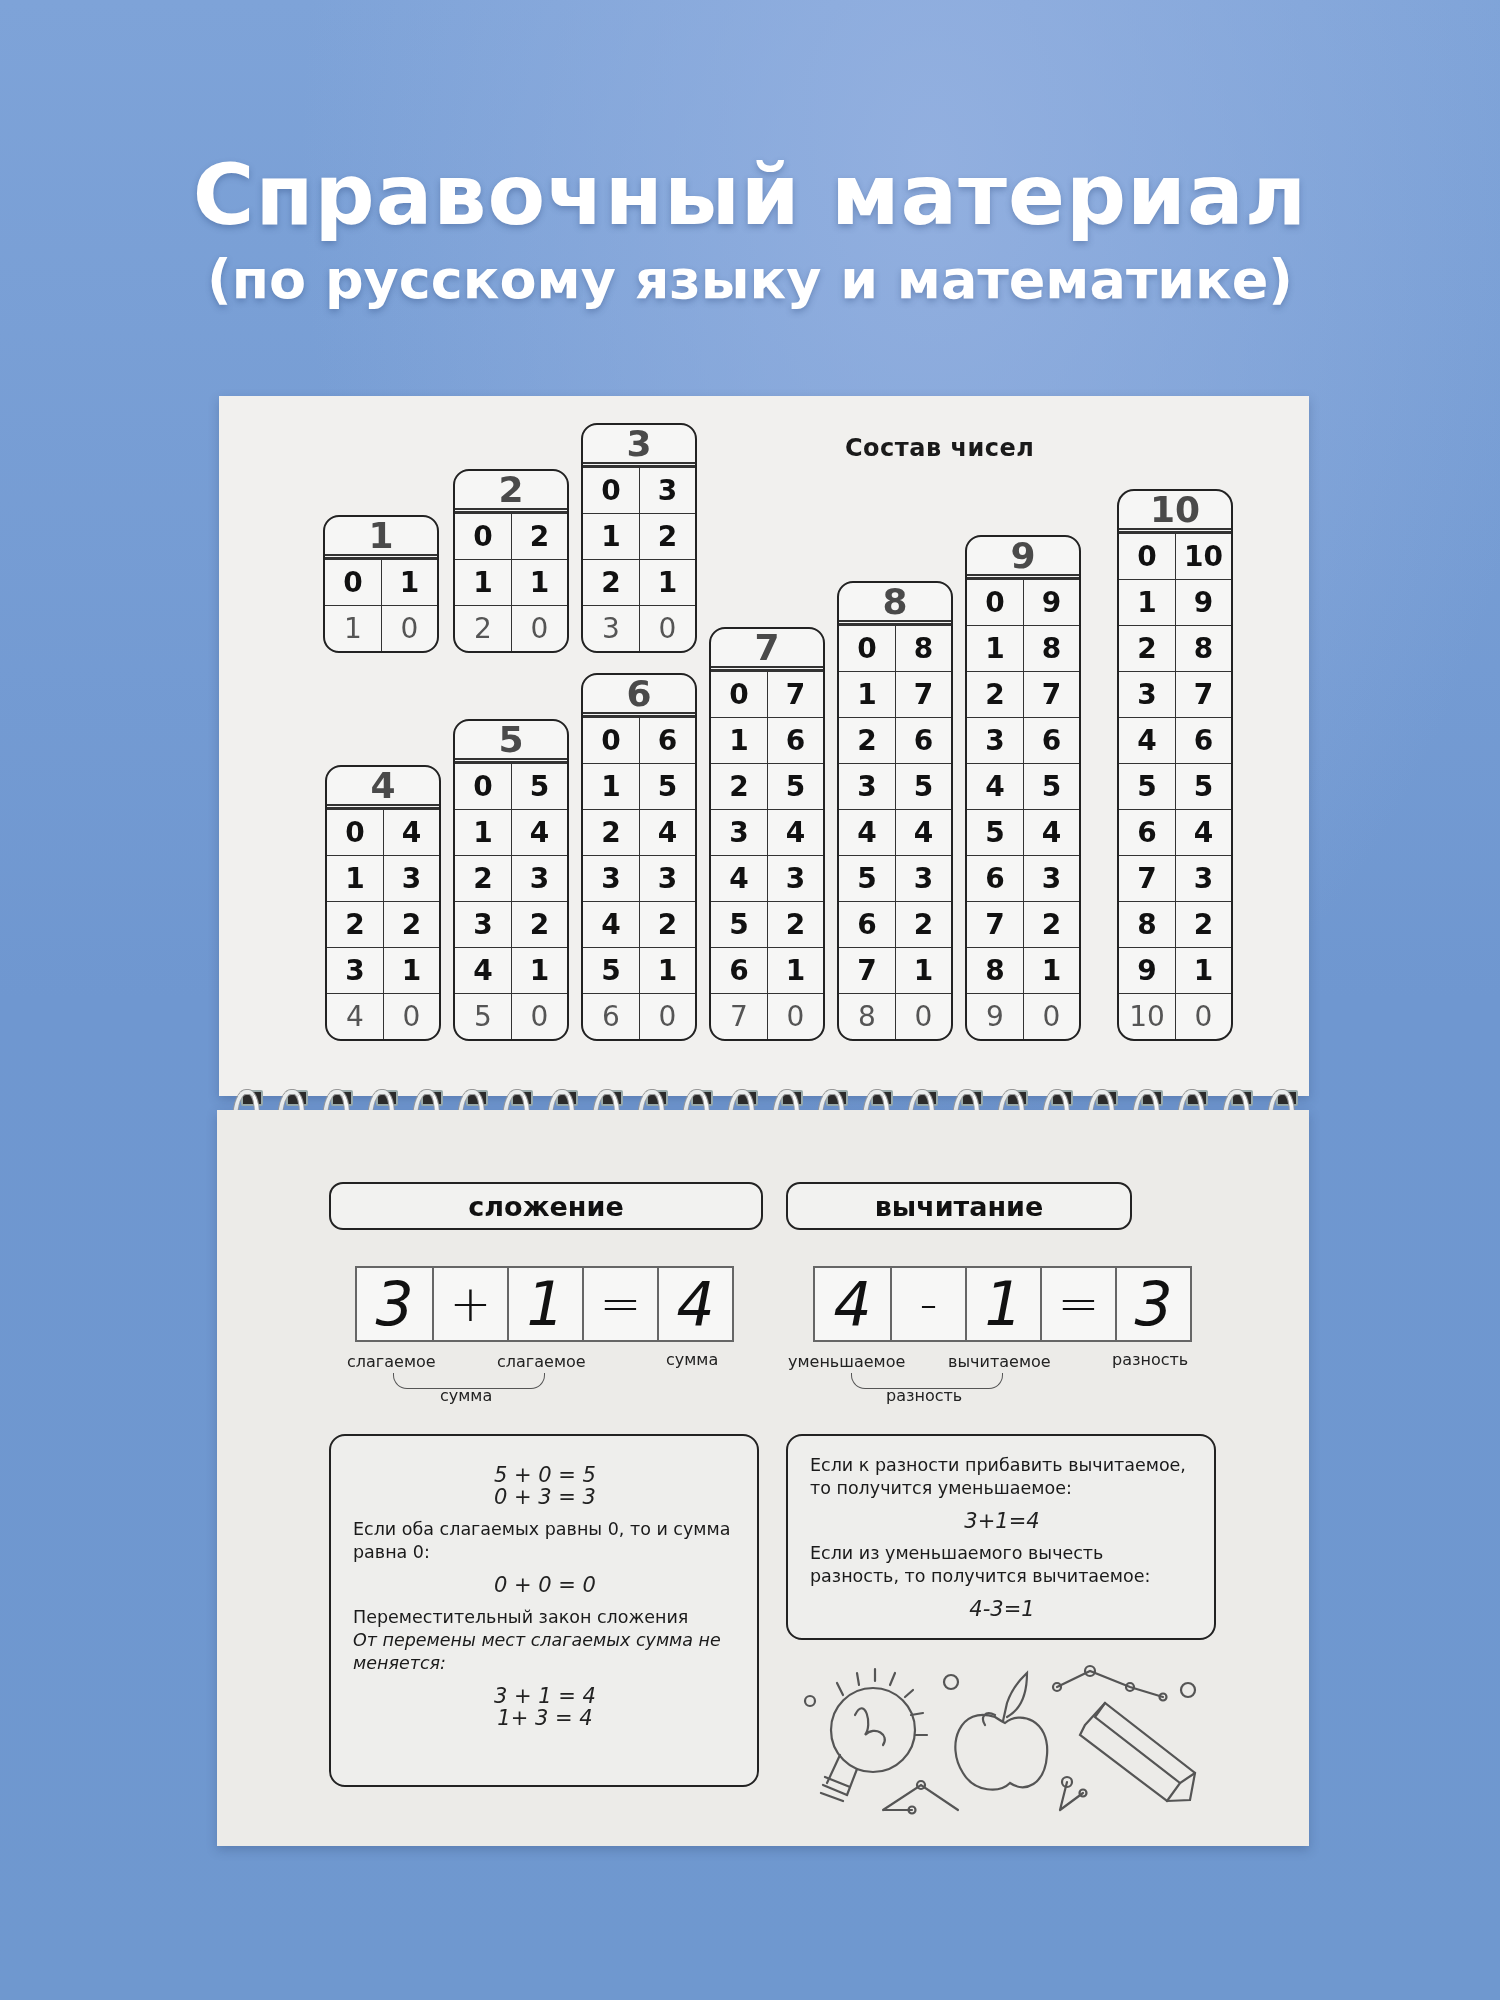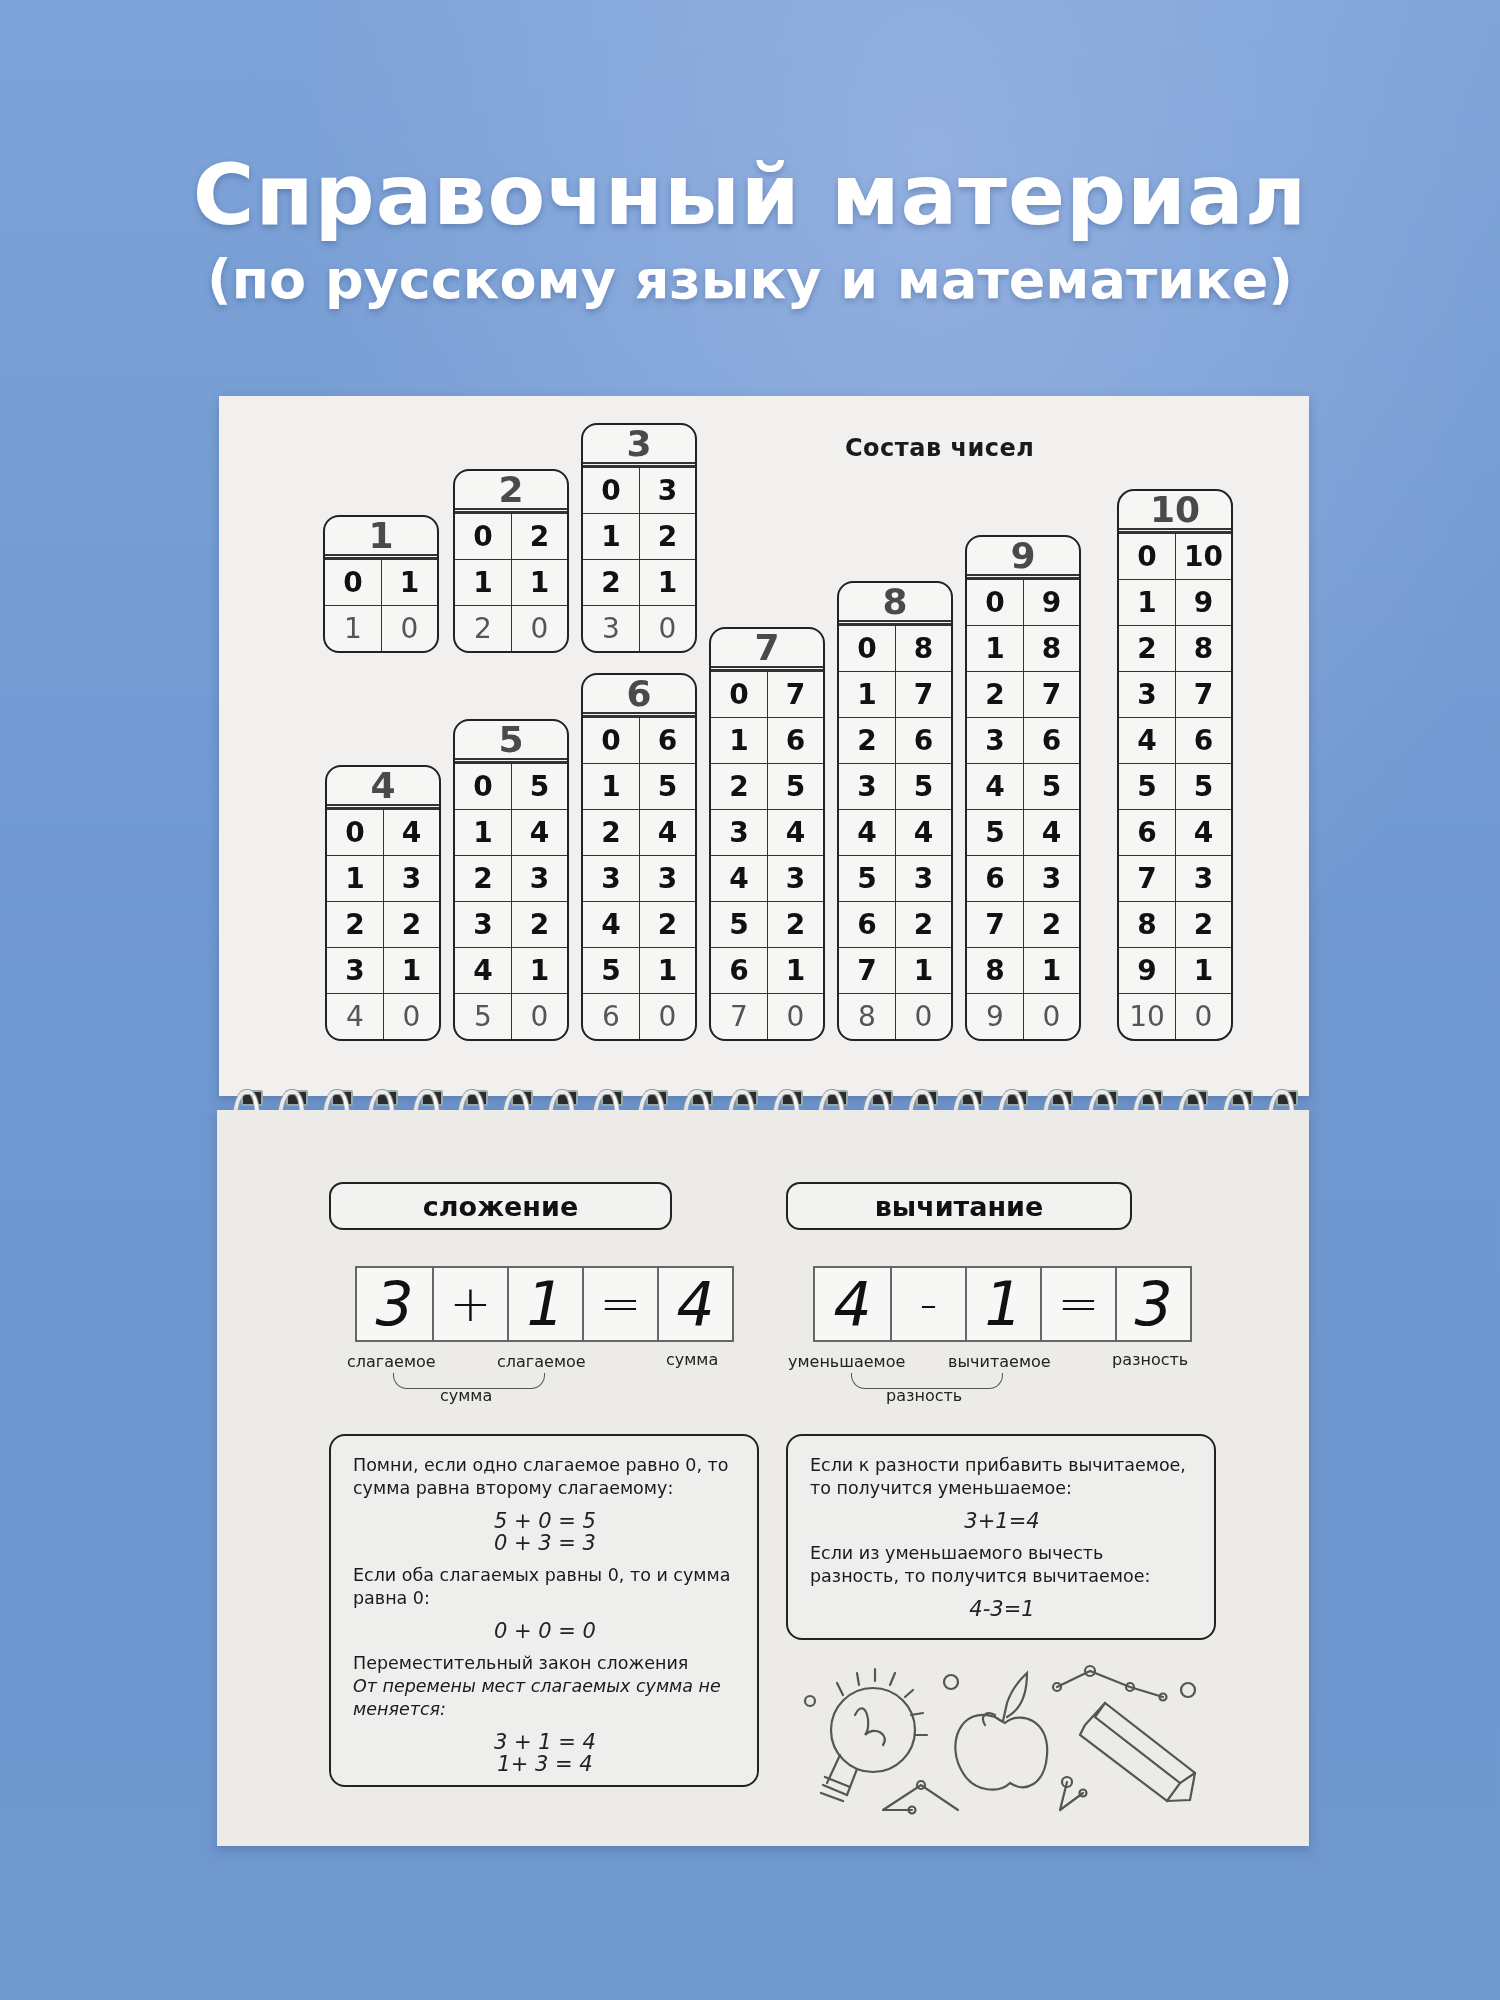--- a/index.html
+++ b/index.html
@@ -508,21 +508,21 @@
       <div class="ring" style="left: 1043px;">
         <div class="hole-top"></div>
         <div class="hole-bot"></div>
         <div class="loop"></div>
       </div>
     </div>
 </div>
 
 <div class="page bottom"></div>
 
-<div class="pill" style="left:329px; top:1182px; width:343px;">сложение</div>
+<div class="pill" style="left:329px; top:1182px; width:434px;">сложение</div>
 <div class="pill" style="left:786px; top:1182px; width:346px;">вычитание</div>
 
 <div class="eq-boxes" style="left:355px; top:1266px;">
   <div class="eq-box">3</div>
   <div class="eq-box op">+</div>
   <div class="eq-box">1</div>
   <div class="eq-box op">=</div>
   <div class="eq-box">4</div>
 </div>
 <div class="lbl" style="left:347px; top:1352px;">слагаемое</div>
@@ -538,21 +538,20 @@
   <div class="eq-box op">=</div>
   <div class="eq-box">3</div>
 </div>
 <div class="lbl" style="left:788px; top:1352px;">уменьшаемое</div>
 <div class="lbl" style="left:948px; top:1352px;">вычитаемое</div>
 <div class="lbl" style="left:1112px; top:1350px;">разность</div>
 <div class="brace" style="left:851px; top:1373px; width:152px;"></div>
 <div class="lbl" style="left:886px; top:1386px;">разность</div>
 
 <div class="info" style="left:329px; top:1434px; width:430px; height:353px;">
-  <p>Помни, если одно слагаемое равно 0, то сумма равна второму слагаемому:</p>
   <div class="gap"></div>
   <div class="eq">5 + 0 = 5</div>
   <div class="eq">0 + 3 = 3</div>
   <div class="gap"></div>
   <p>Если оба слагаемых равны 0, то и сумма равна 0:</p>
   <div class="gap"></div>
   <div class="eq">0 + 0 = 0</div>
   <div class="gap"></div>
   <p>Переместительный закон сложения</p>
   <p class="it">От перемены мест слагаемых сумма не меняется:</p>

